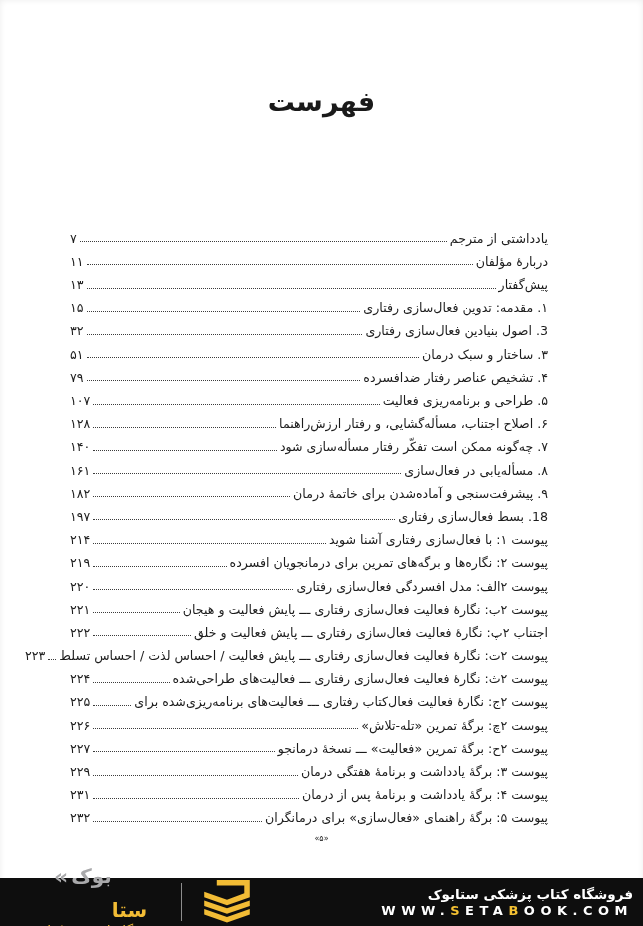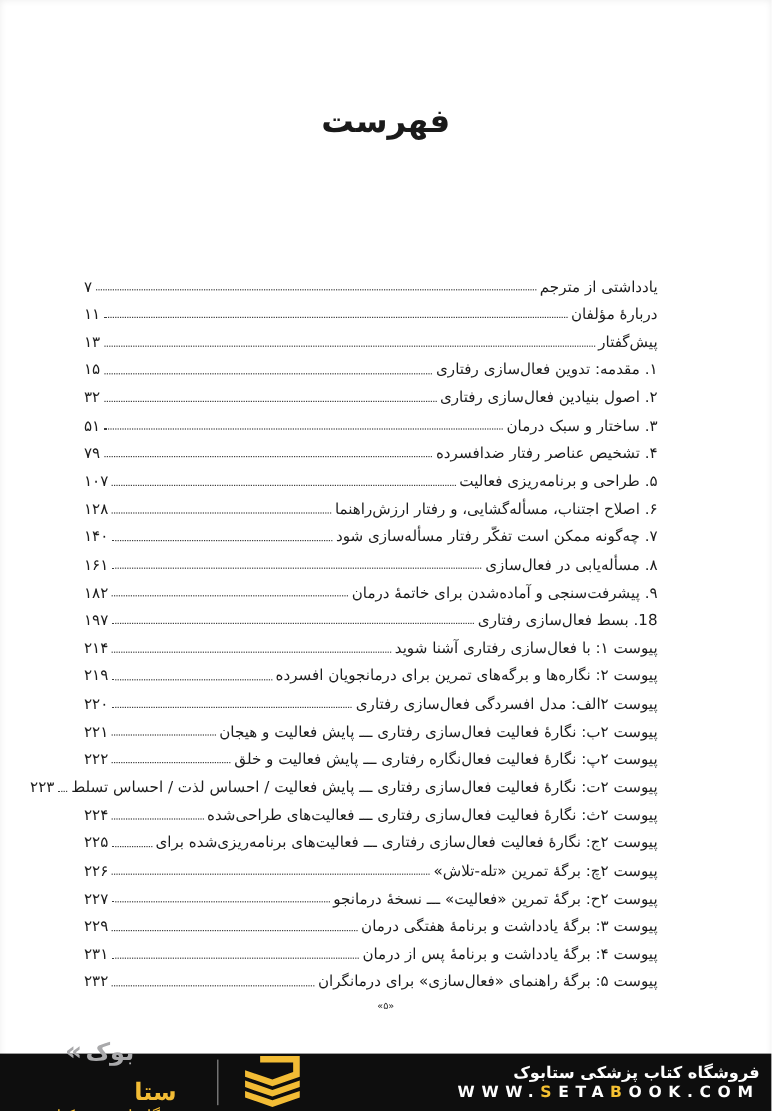--- a/index.html
+++ b/index.html
@@ -92,21 +92,21 @@
     <span class="toc-page">۱۳</span>
   </div>
 
   <div class="toc-row">
     <span class="toc-title">۱. مقدمه: تدوین فعال‌سازی رفتاری</span>
     <span class="toc-dots"></span>
     <span class="toc-page">۱۵</span>
   </div>
 
   <div class="toc-row">
-    <span class="toc-title">۲. اصول بنیادین فعال‌سازی رفتاری</span>
+    <span class="toc-title">3. اصول بنیادین فعال‌سازی رفتاری</span>
     <span class="toc-dots"></span>
     <span class="toc-page">۳۲</span>
   </div>
 
   <div class="toc-row">
     <span class="toc-title">۳. ساختار و سبک درمان</span>
     <span class="toc-dots"></span>
     <span class="toc-page">۵۱</span>
   </div>
 
@@ -170,39 +170,39 @@
     <span class="toc-page">۲۲۰</span>
   </div>
 
   <div class="toc-row">
     <span class="toc-title">پیوست ۲ب: نگارهٔ فعالیت فعال‌سازی رفتاری ـــ پایش فعالیت و هیجان</span>
     <span class="toc-dots"></span>
     <span class="toc-page">۲۲۱</span>
   </div>
 
   <div class="toc-row">
-    <span class="toc-title">پیوست ۲پ: نگارهٔ فعالیت فعال‌نگاره رفتاری ـــ پایش فعالیت و خلق</span>
+    <span class="toc-title">اجتناب ۲پ: نگارهٔ فعالیت فعال‌سازی رفتاری ـــ پایش فعالیت و خلق</span>
     <span class="toc-dots"></span>
     <span class="toc-page">۲۲۲</span>
   </div>
 
   <div class="toc-row">
     <span class="toc-title">پیوست ۲ت: نگارهٔ فعالیت فعال‌سازی رفتاری ـــ پایش فعالیت / احساس لذت / احساس تسلط</span>
     <span class="toc-dots"></span>
     <span class="toc-page">۲۲۳</span>
   </div>
 
   <div class="toc-row">
     <span class="toc-title">پیوست ۲ث: نگارهٔ فعالیت فعال‌سازی رفتاری ـــ فعالیت‌های طراحی‌شده</span>
     <span class="toc-dots"></span>
     <span class="toc-page">۲۲۴</span>
   </div>
 
   <div class="toc-row">
-    <span class="toc-title">پیوست ۲ج: نگارهٔ فعالیت فعال‌سازی رفتاری ـــ فعالیت‌های برنامه‌ریزی‌شده برای</span>
+    <span class="toc-title">پیوست ۲ج: نگارهٔ فعالیت فعال‌کتاب رفتاری ـــ فعالیت‌های برنامه‌ریزی‌شده برای</span>
     <span class="toc-dots"></span>
     <span class="toc-page">۲۲۵</span>
   </div>
 
   <div class="toc-row">
     <span class="toc-title">پیوست ۲چ: برگهٔ تمرین «تله-تلاش»</span>
     <span class="toc-dots"></span>
     <span class="toc-page">۲۲۶</span>
   </div>
 

